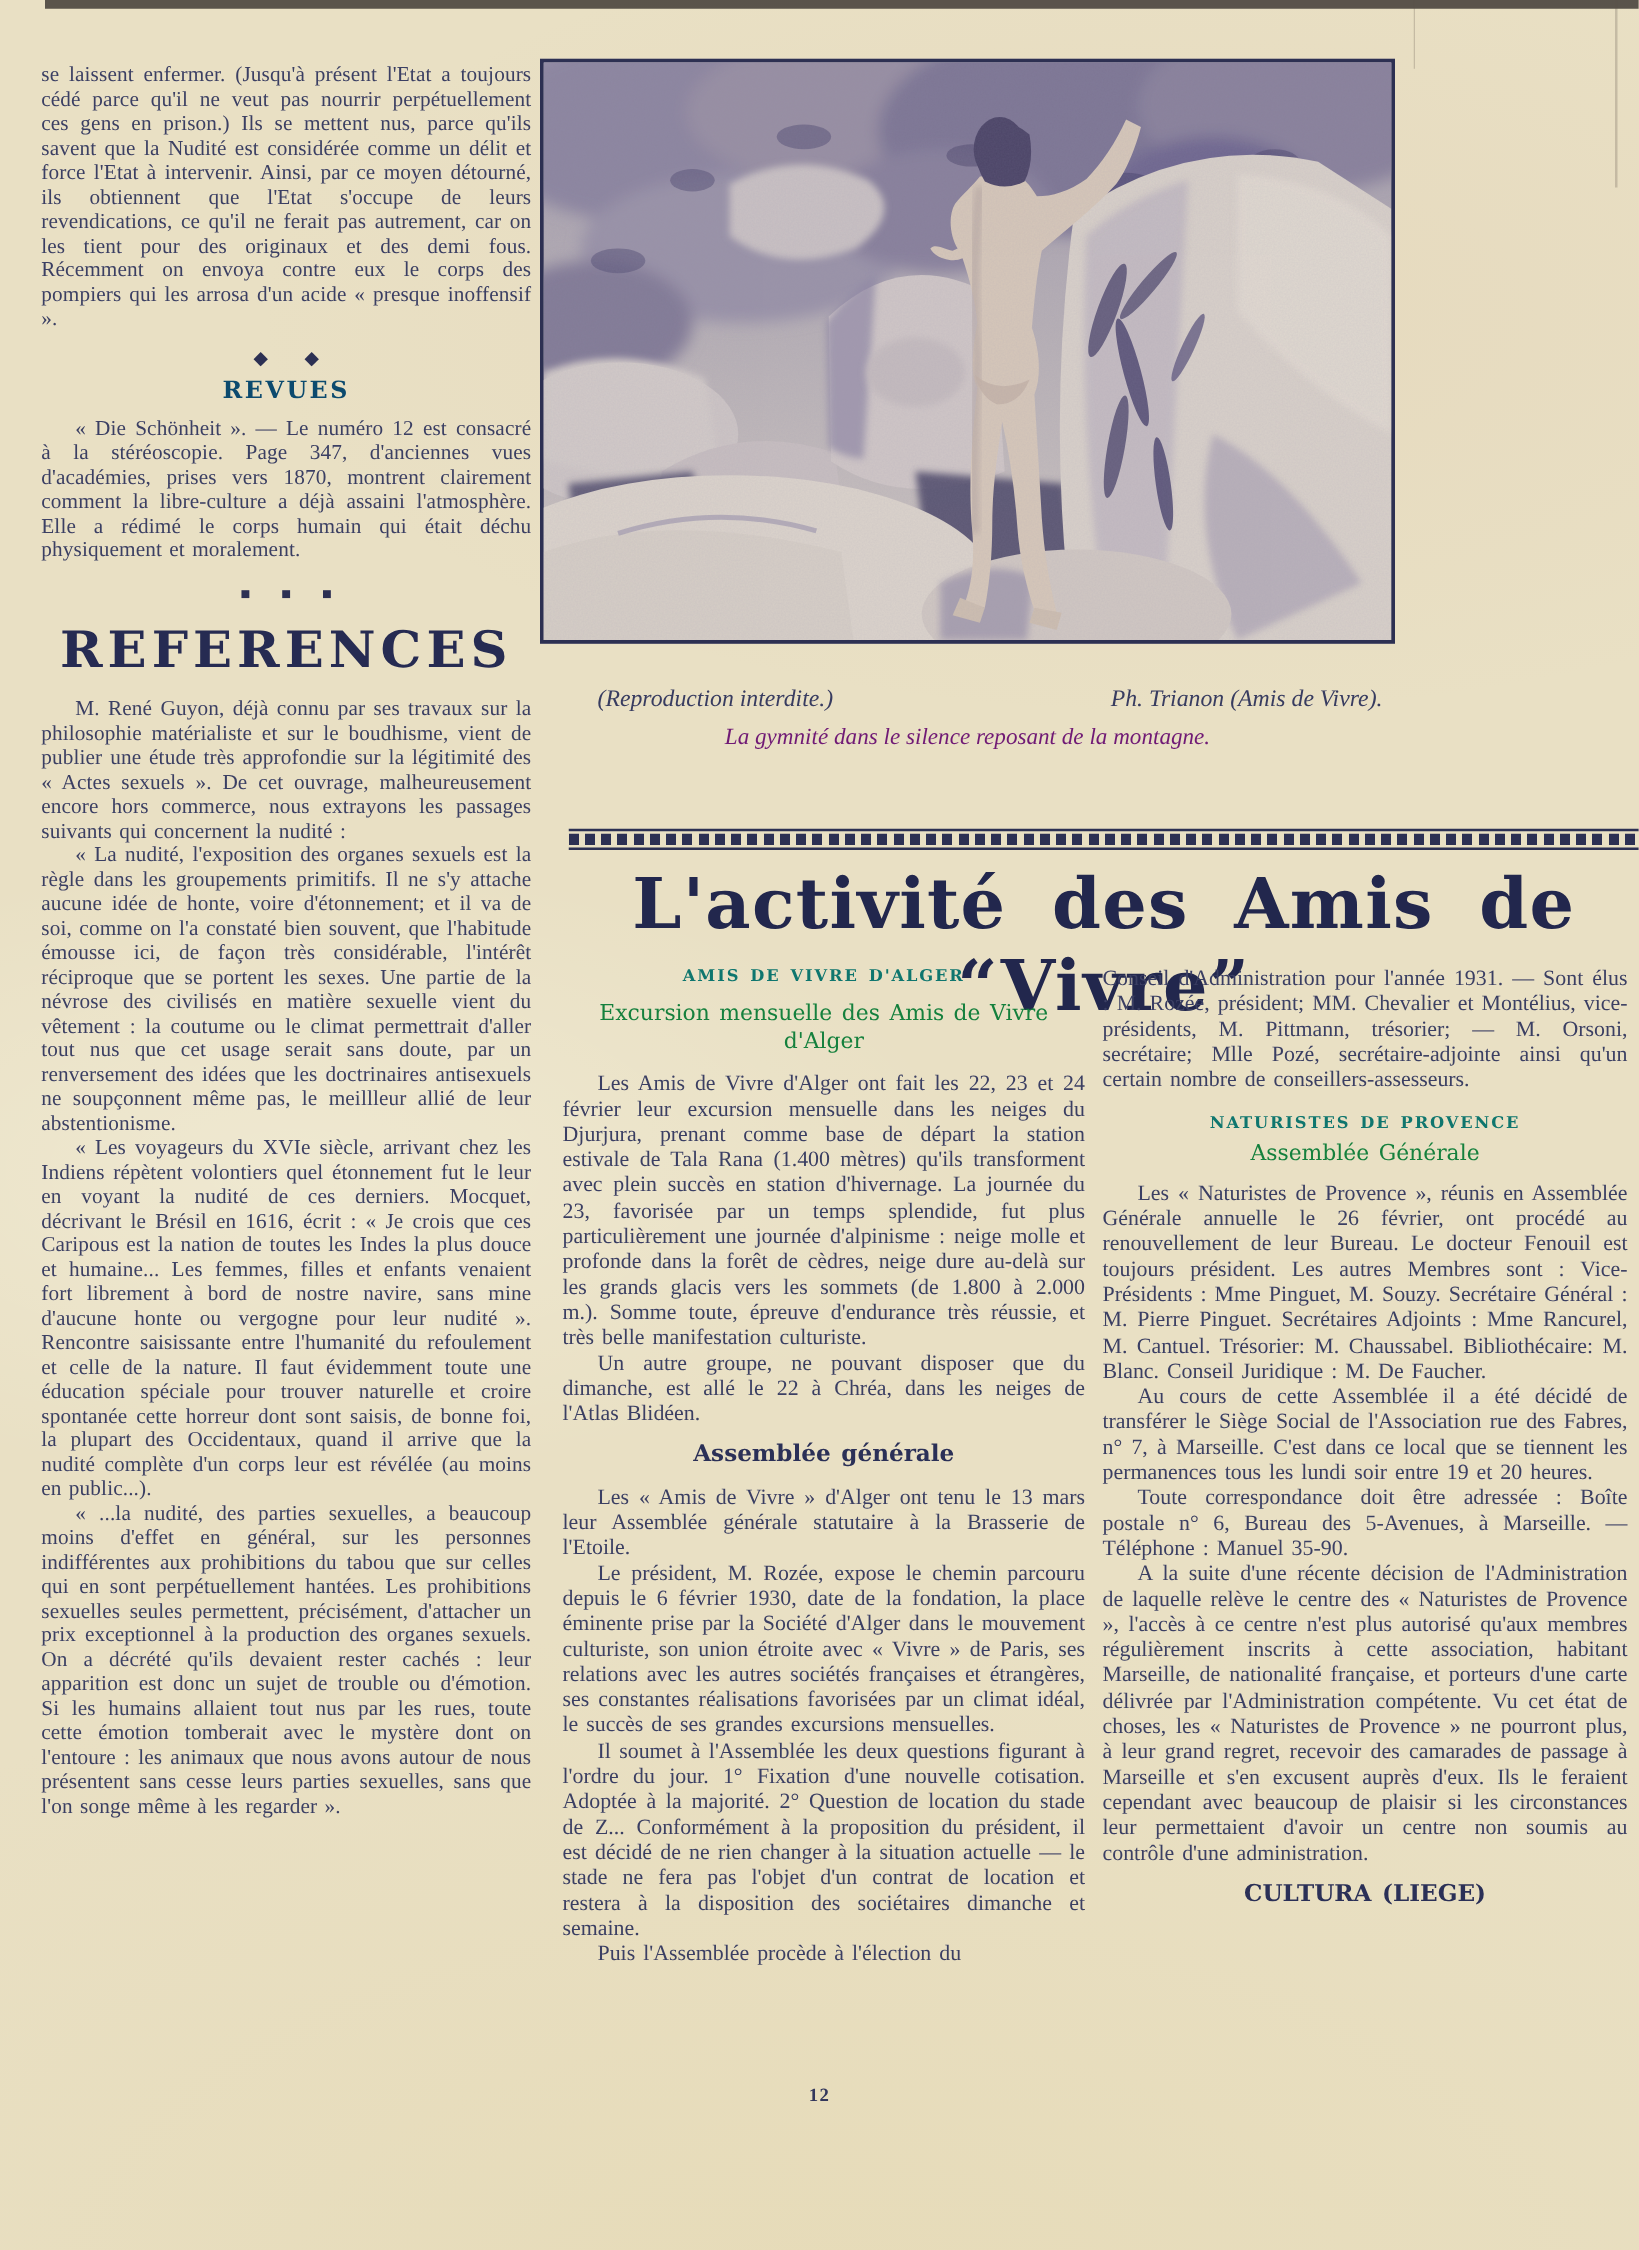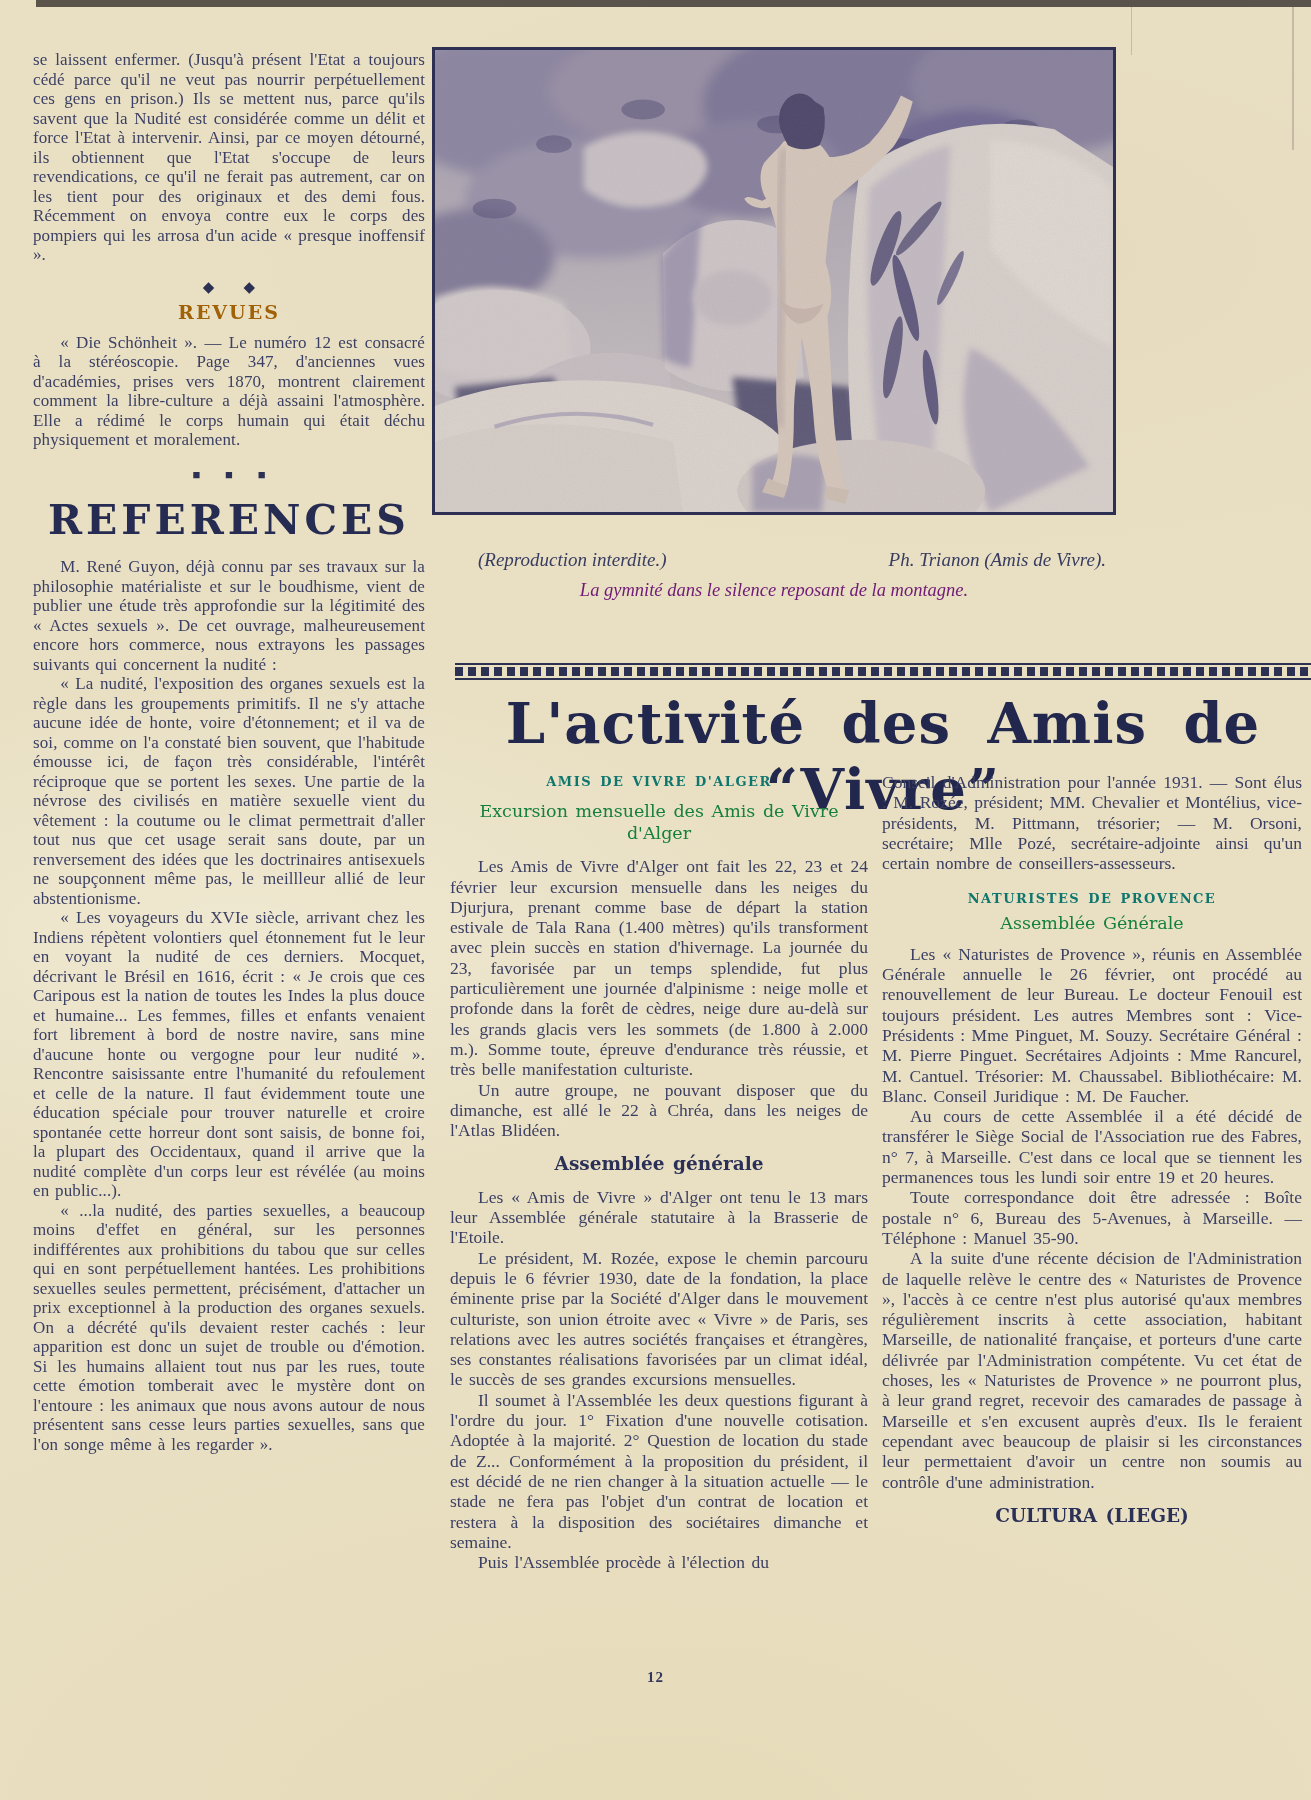--- a/index.html
+++ b/index.html
@@ -33,21 +33,21 @@
     font-size:17.5px;line-height:20.3px;word-spacing:2px;
   }
   .para-list p.para{margin:0;text-indent:1.6em;}
   .cont p.para:first-child{text-indent:0;}
 
   .orn{ text-align:center;color:#2c3053;margin:13px 0 6px; }
   .orn-diamonds{font-size:15px;letter-spacing:12px;text-indent:12px;}
   .orn-squares{font-size:13px;letter-spacing:10px;text-indent:10px;margin:15px 0 8px;}
 
   .h-small{
-    font-weight:bold;text-align:center;color:#a16207;
+    font-weight:bold;text-align:center;color:#0c4a6e;
     font-size:19px;letter-spacing:2px;margin:6px 0 10px;font-family:"DejaVu Serif", serif;
   }
   .h-references{
     text-align:center;color:#262b52;font-family:"DejaVu Serif", serif;
     font-size:41px;font-weight:bold;letter-spacing:4px;line-height:46px;
     margin:13px 0 14px;transform:scaleY(.98);
   }
   .h-col{
     font-weight:bold;text-align:center;color:#0f766e;font-family:"DejaVu Serif", serif;
     font-size:13px;letter-spacing:1.5px;margin:0 0 8px;

